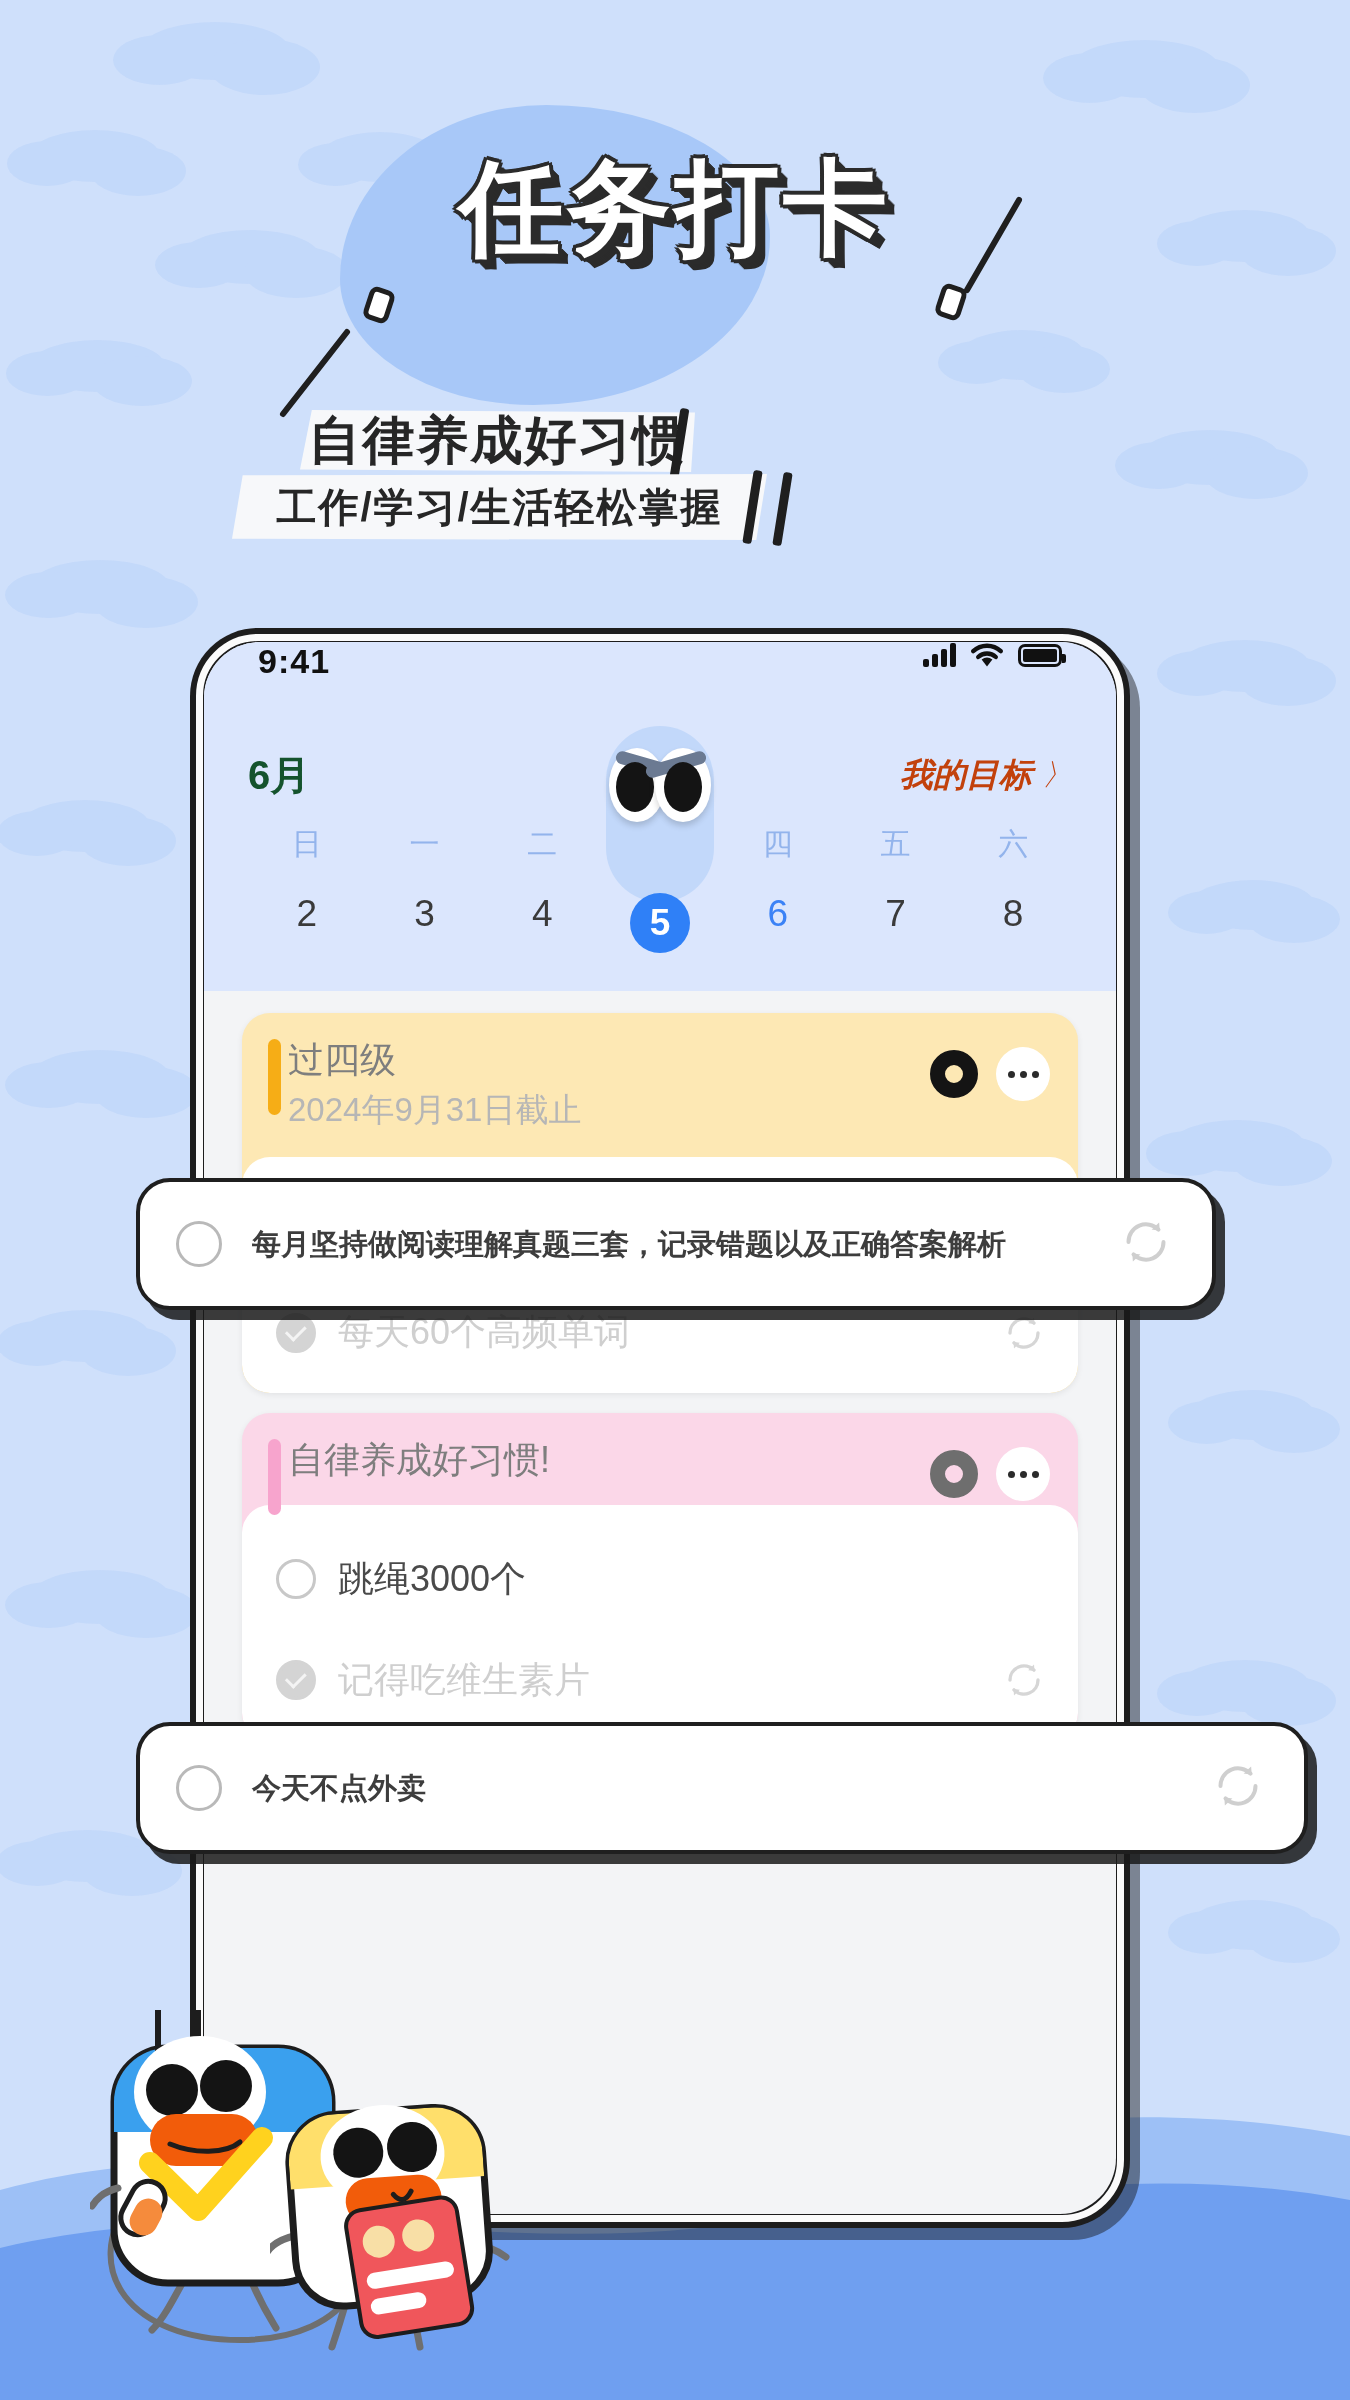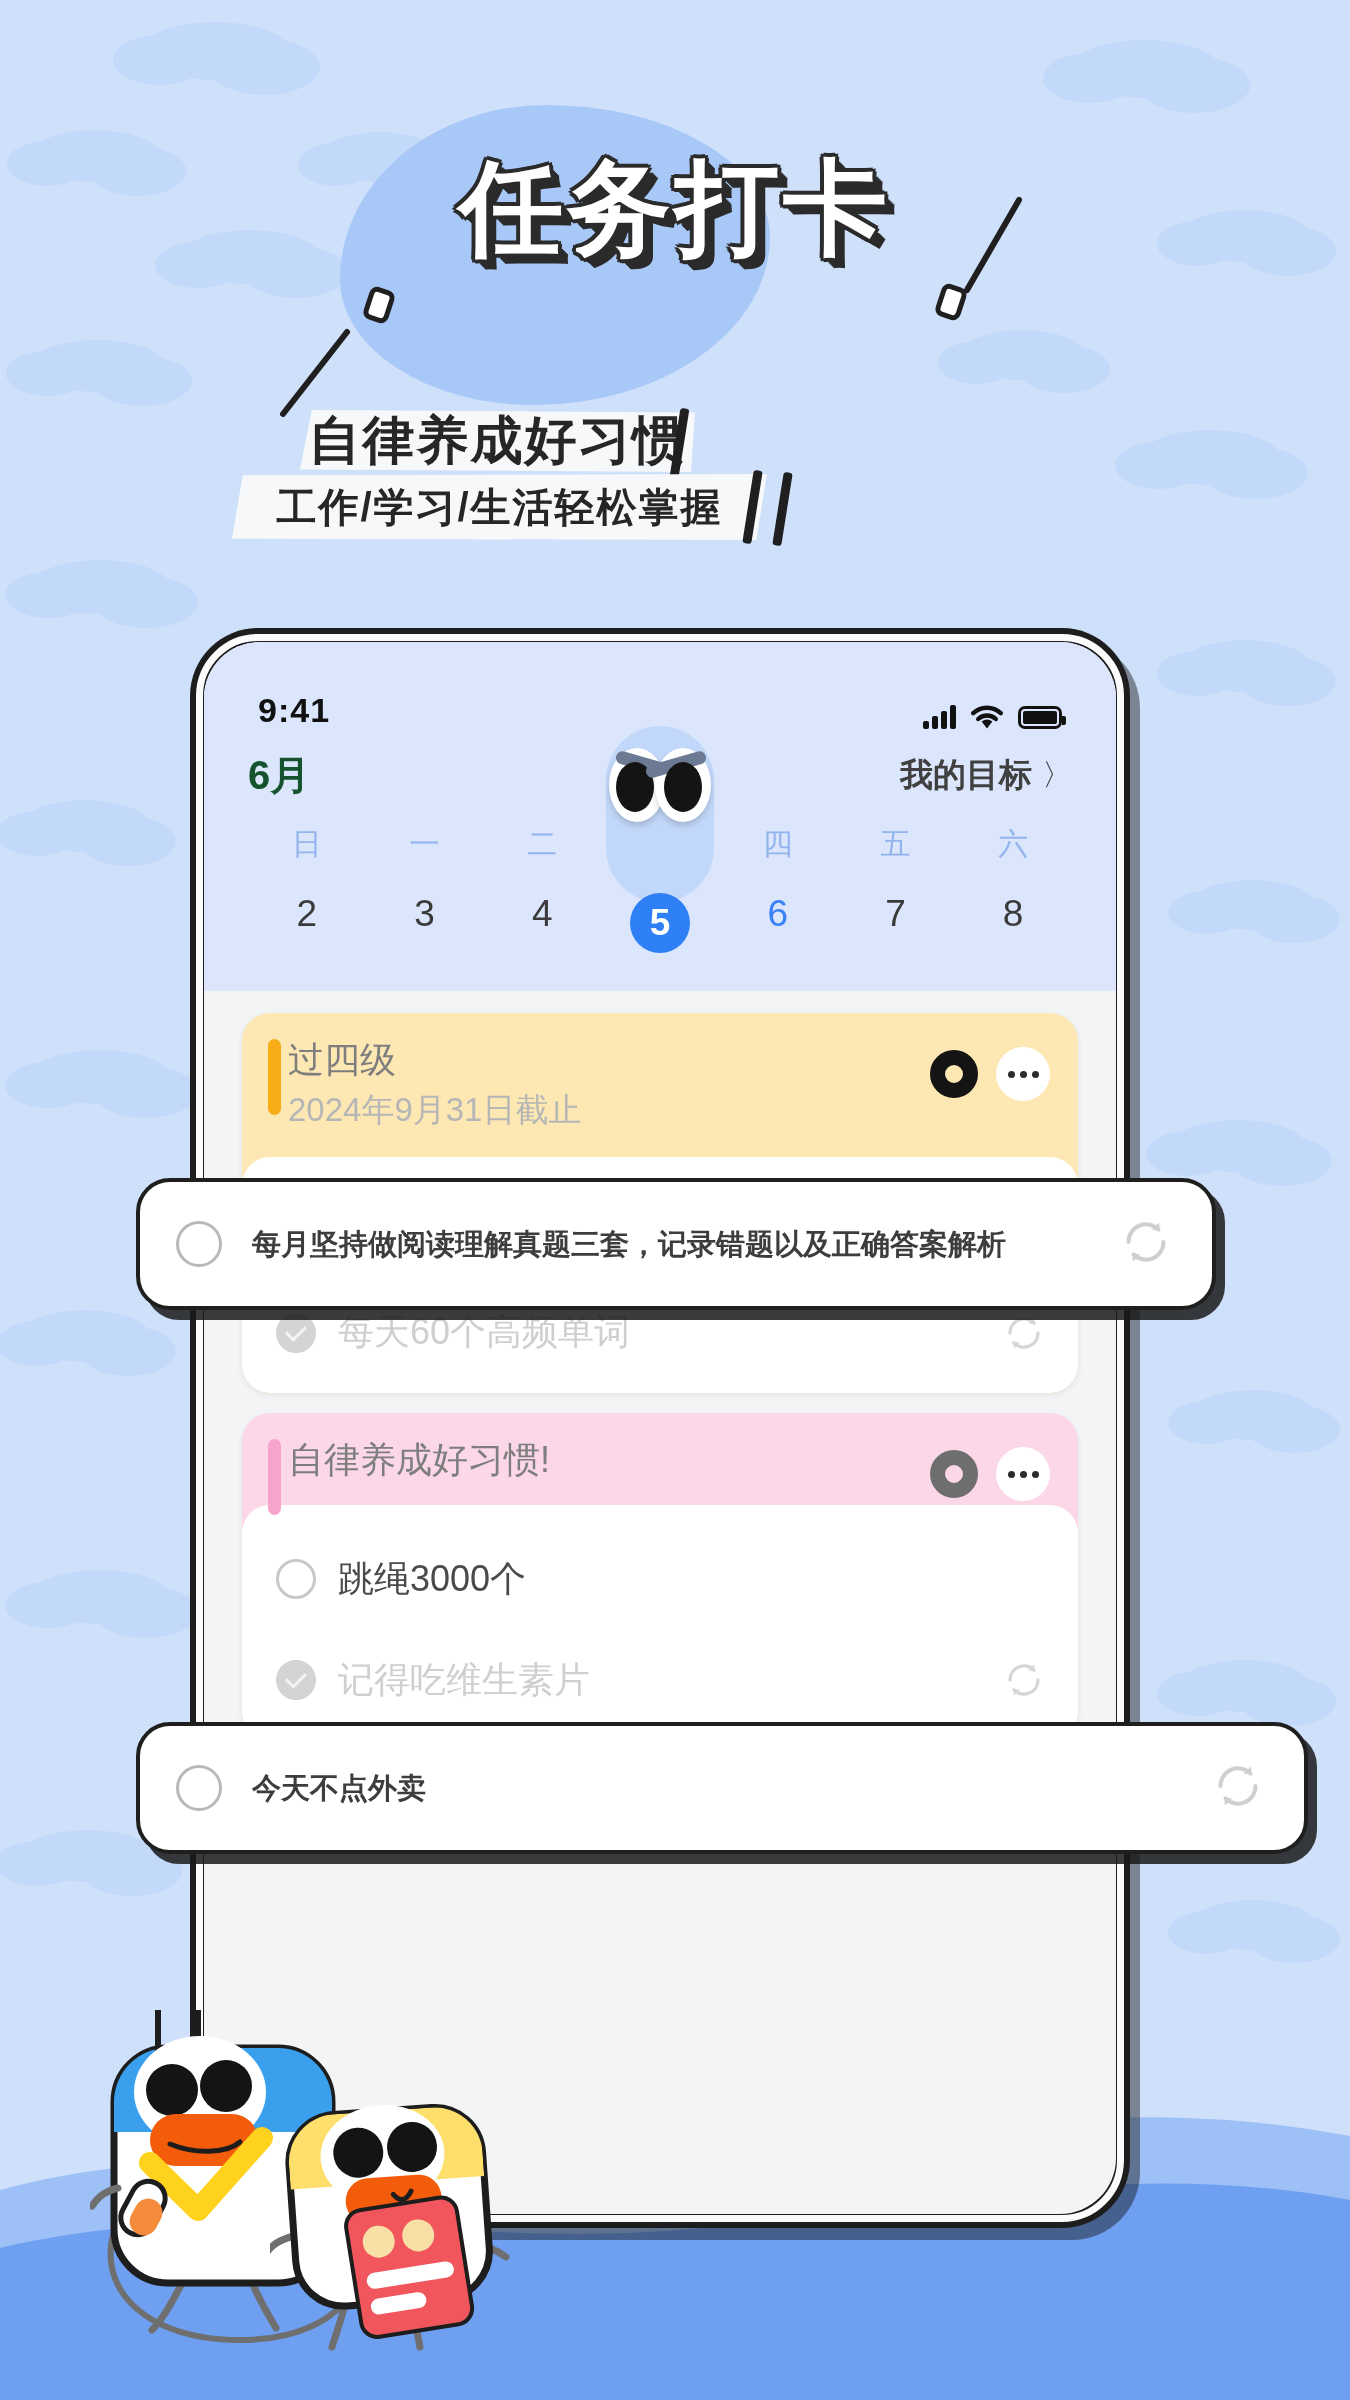--- a/index.html
+++ b/index.html
@@ -113,21 +113,21 @@
     position: absolute; inset: 6px;
     border: 7px solid #fbfbfb;
     border-radius: 62px;
     pointer-events: none;
   }
 
   
   .statusbar {
     position: relative; height: 88px;
     background: #dbe6fd;
-    display: flex; align-items: flex-end; justify-content: space-between;
+    display: flex; align-items: flex-start; justify-content: space-between;
     padding: 0 54px;
   }
   .clock { font-size: 34px; font-weight: bold; color: #111; letter-spacing: 1px; }
   .status-icons { display: flex; align-items: center; gap: 14px; }
   .bars { display: flex; align-items: flex-end; gap: 3px; height: 24px; }
   .bars i { display:block; width: 6px; background: #111; border-radius: 2px; }
   .bars i:nth-child(1){height:8px}.bars i:nth-child(2){height:13px}
   .bars i:nth-child(3){height:18px}.bars i:nth-child(4){height:24px}
   .batt {
     width: 44px; height: 23px; border: 3px solid #111; border-radius: 7px;
@@ -135,21 +135,21 @@
   }
   .batt::after {
     content:""; position:absolute; right:-7px; top:7px; width:4px; height:9px;
     background:#111; border-radius:0 2px 2px 0;
   }
 
   
   .calendar { background: #dbe6fd; padding: 10px 44px 34px; position: relative; }
   .cal-top { display: flex; align-items: center; justify-content: space-between; height: 70px; }
   .cal-month { font-size: 40px; font-weight: bold; color: #14532d; }
-  .cal-goal { font-size: 33px; font-weight: bold; color: #404040; display: flex; align-items: center; gap: 10px; }
+  .cal-goal { font-size: 33px; font-weight: bold; color: #c2410c; display: flex; align-items: center; gap: 10px; font-style: italic; }
   .chev { font-size: 30px; font-weight: normal; }
 
   .cal-grid { position: relative; z-index: 2; }
   .cal-row { display: grid; grid-template-columns: repeat(7,1fr); text-align: center; }
   .cal-wd { font-size: 30px; color: #93b4ec; padding: 14px 0 22px; }
   .cal-d  { font-size: 37px; color: #3a3a3a; padding: 6px 0 4px; position: relative; }
   .cal-d.blue { color: #3b82f6; }
   .cal-d .pill {
     display: inline-flex; align-items: center; justify-content: center;
     width: 60px; height: 60px; border-radius: 50%;

